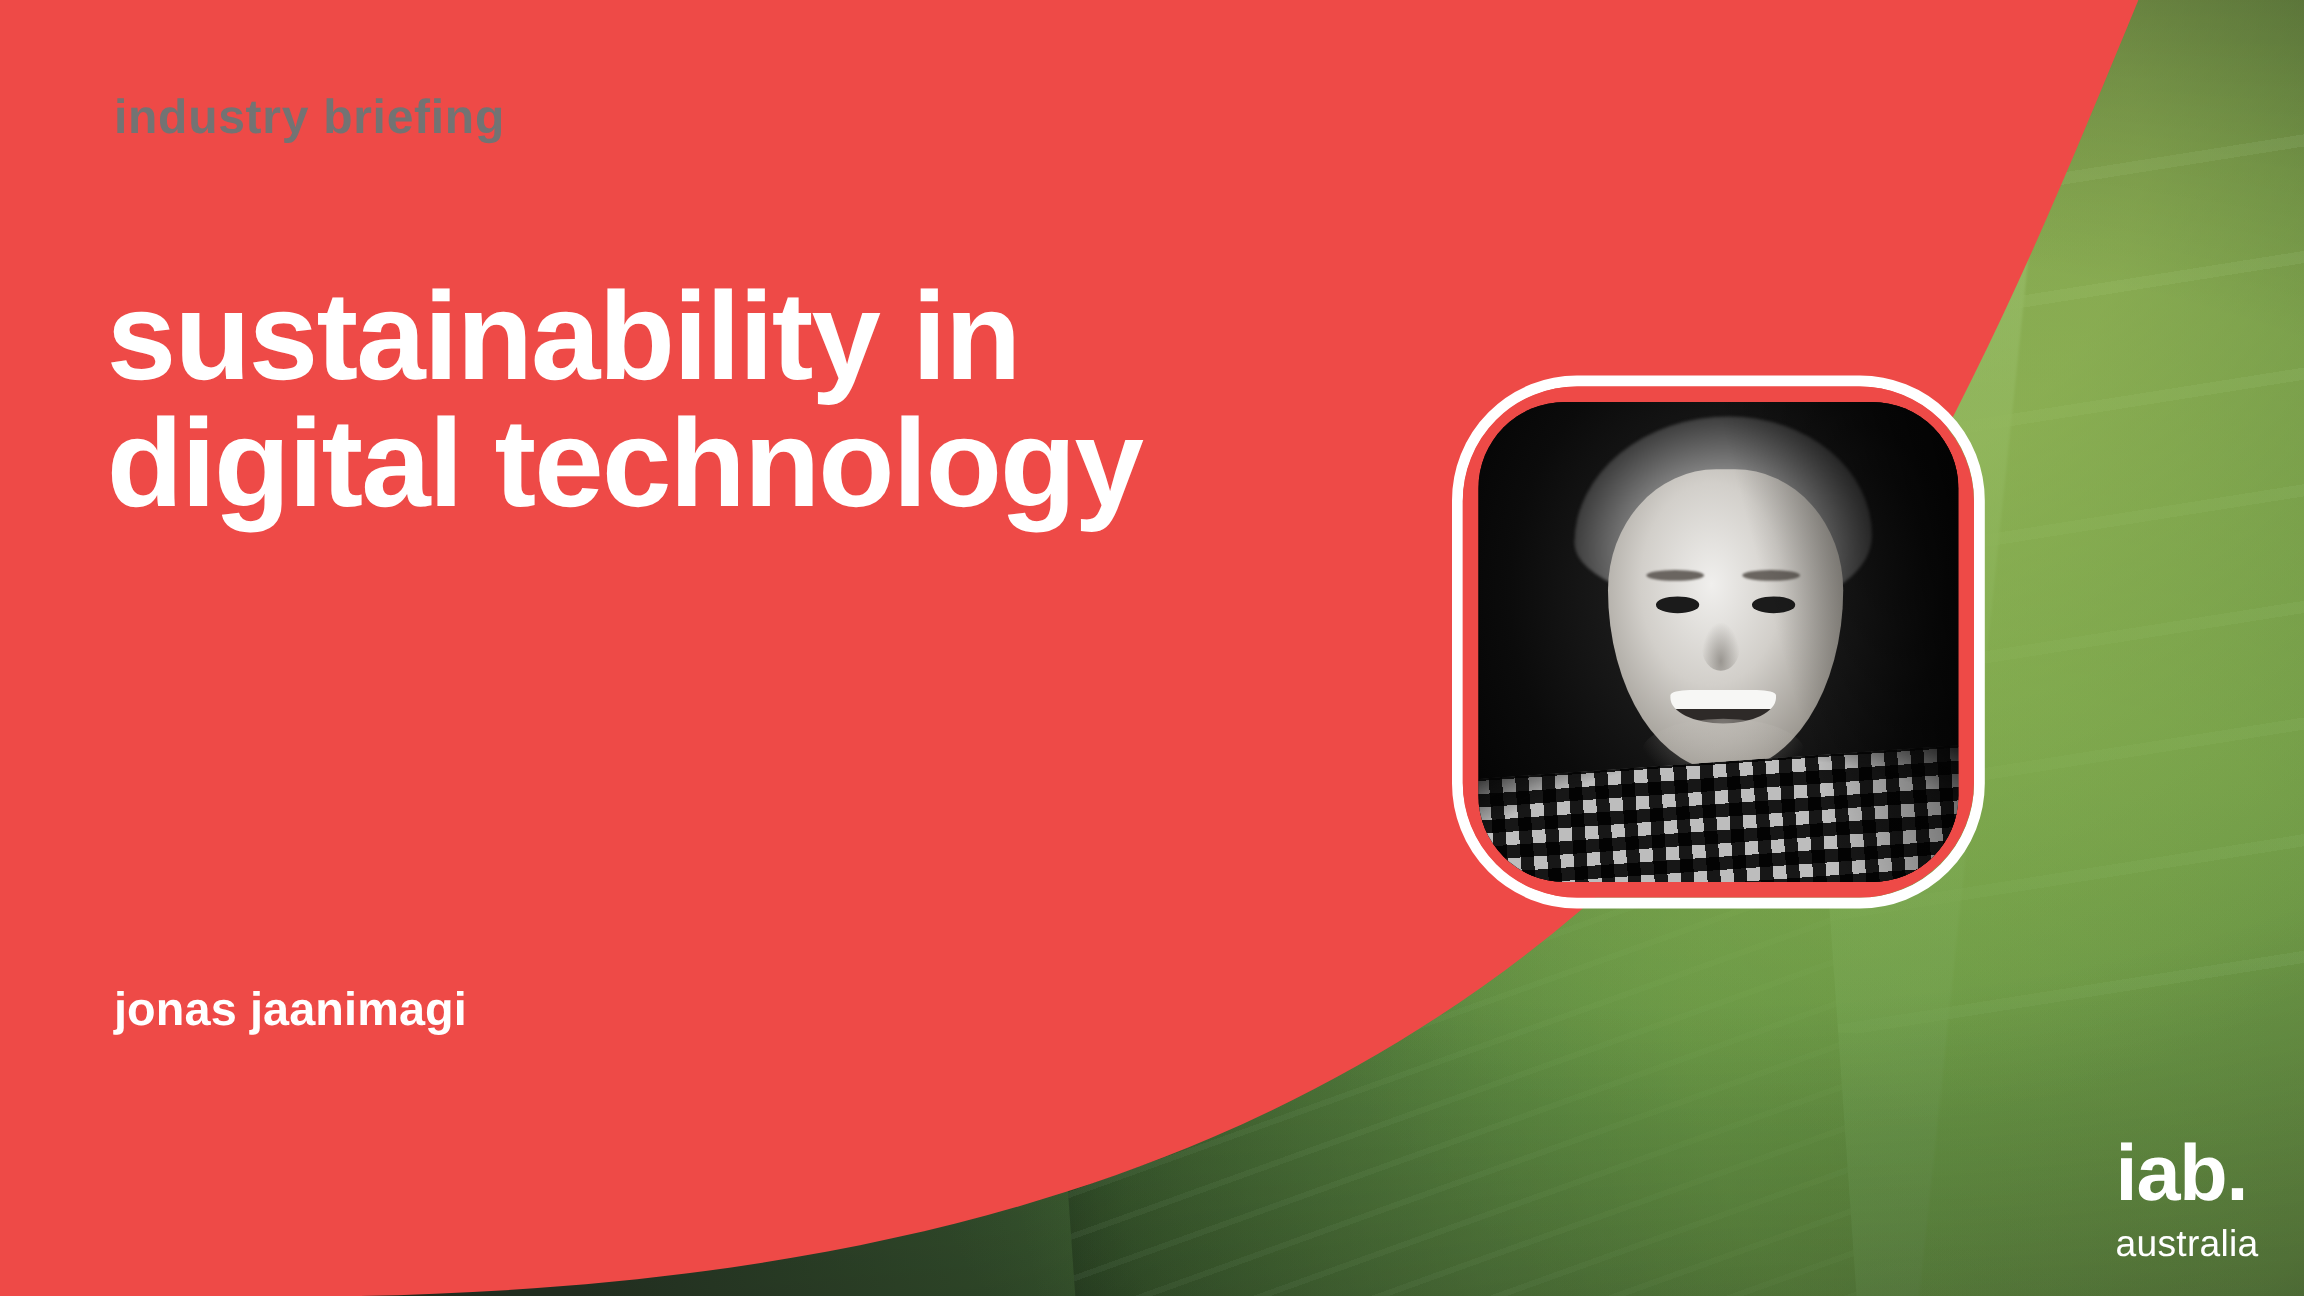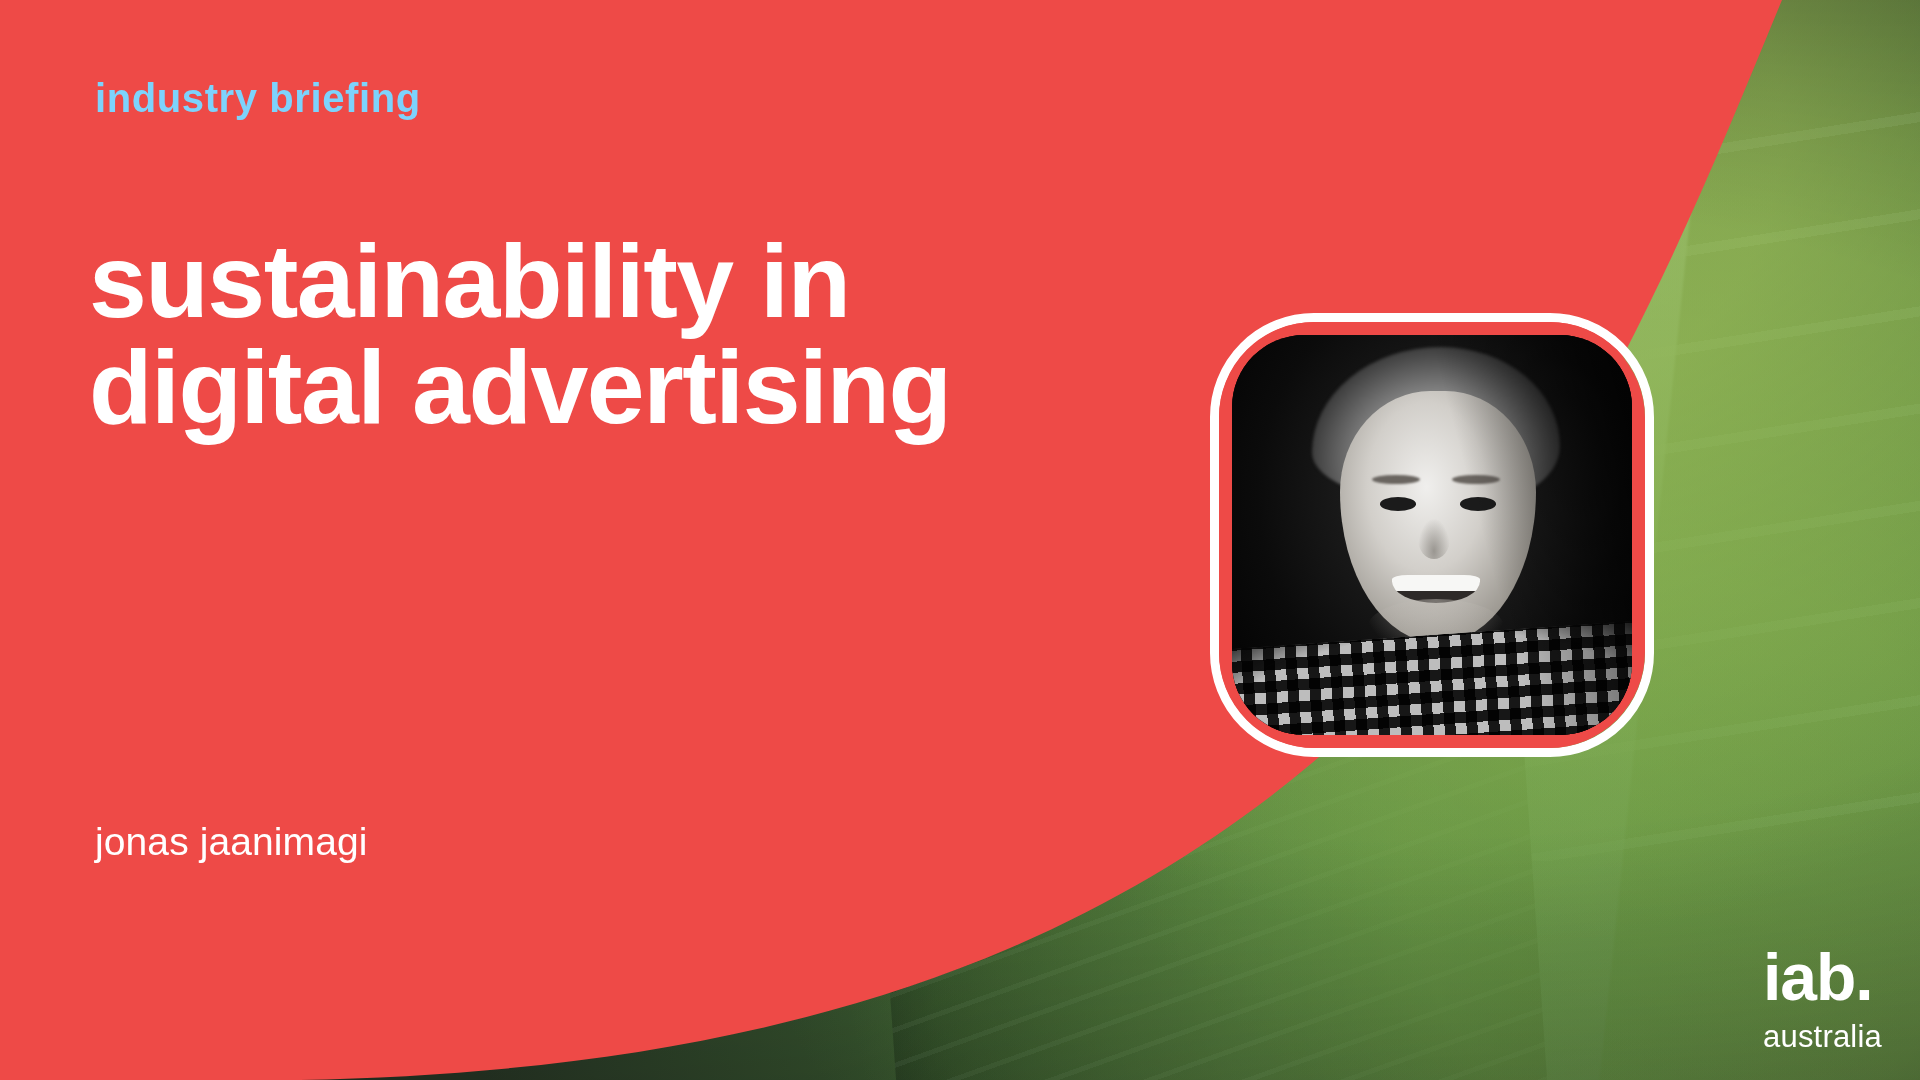--- a/index.html
+++ b/index.html
@@ -104,21 +104,21 @@
     width: 1080px;
     height: 100%;
   }
 
   .eyebrow {
     position: absolute;
     top: 78px;
     left: 0;
     font-size: 40px;
     font-weight: 700;
-    color: #7dd3fc;
+    color: #737373;
     letter-spacing: 0.6px;
     line-height: 1;
   }
 
   .headline {
     position: absolute;
     top: 228px;
     left: -6px;
     font-size: 104px;
     font-weight: 700;
@@ -141,21 +141,21 @@
   }
 
   .credits {
     position: absolute;
     top: 818px;
     left: 0;
     line-height: 1.22;
   }
   .credit-name {
     font-size: 39px;
-    font-weight: 400;
+    font-weight: 700;
     color: #ffffff;
     letter-spacing: 0.1px;
   }
   .credit-role {
     font-size: 39px;
     font-weight: 300;
     color: #fdf3f0;
     letter-spacing: 0.1px;
   }
   .credit-org {
@@ -264,21 +264,21 @@
     <svg viewBox="0 0 1920 1080" preserveAspectRatio="none" aria-hidden="true">
       <path d="M0,0 L1782,0 C1720,150 1660,300 1560,470 C1440,672 1260,840 1010,948 C800,1038 560,1075 300,1080 L0,1080 Z" fill="#EE4A47"></path>
     </svg>
   </div>
 
   <div class="text-col">
 
     <div class="eyebrow">industry briefing</div>
 
     <div class="headline">sustainability in
-digital advertising</div>
+digital technology</div>
 
 
     <div class="credits">
       <div class="credit-name">jonas jaanimagi</div>
     </div>
 
   </div>
 
   <div class="portrait-frame">
     <div class="ring-white"></div>

